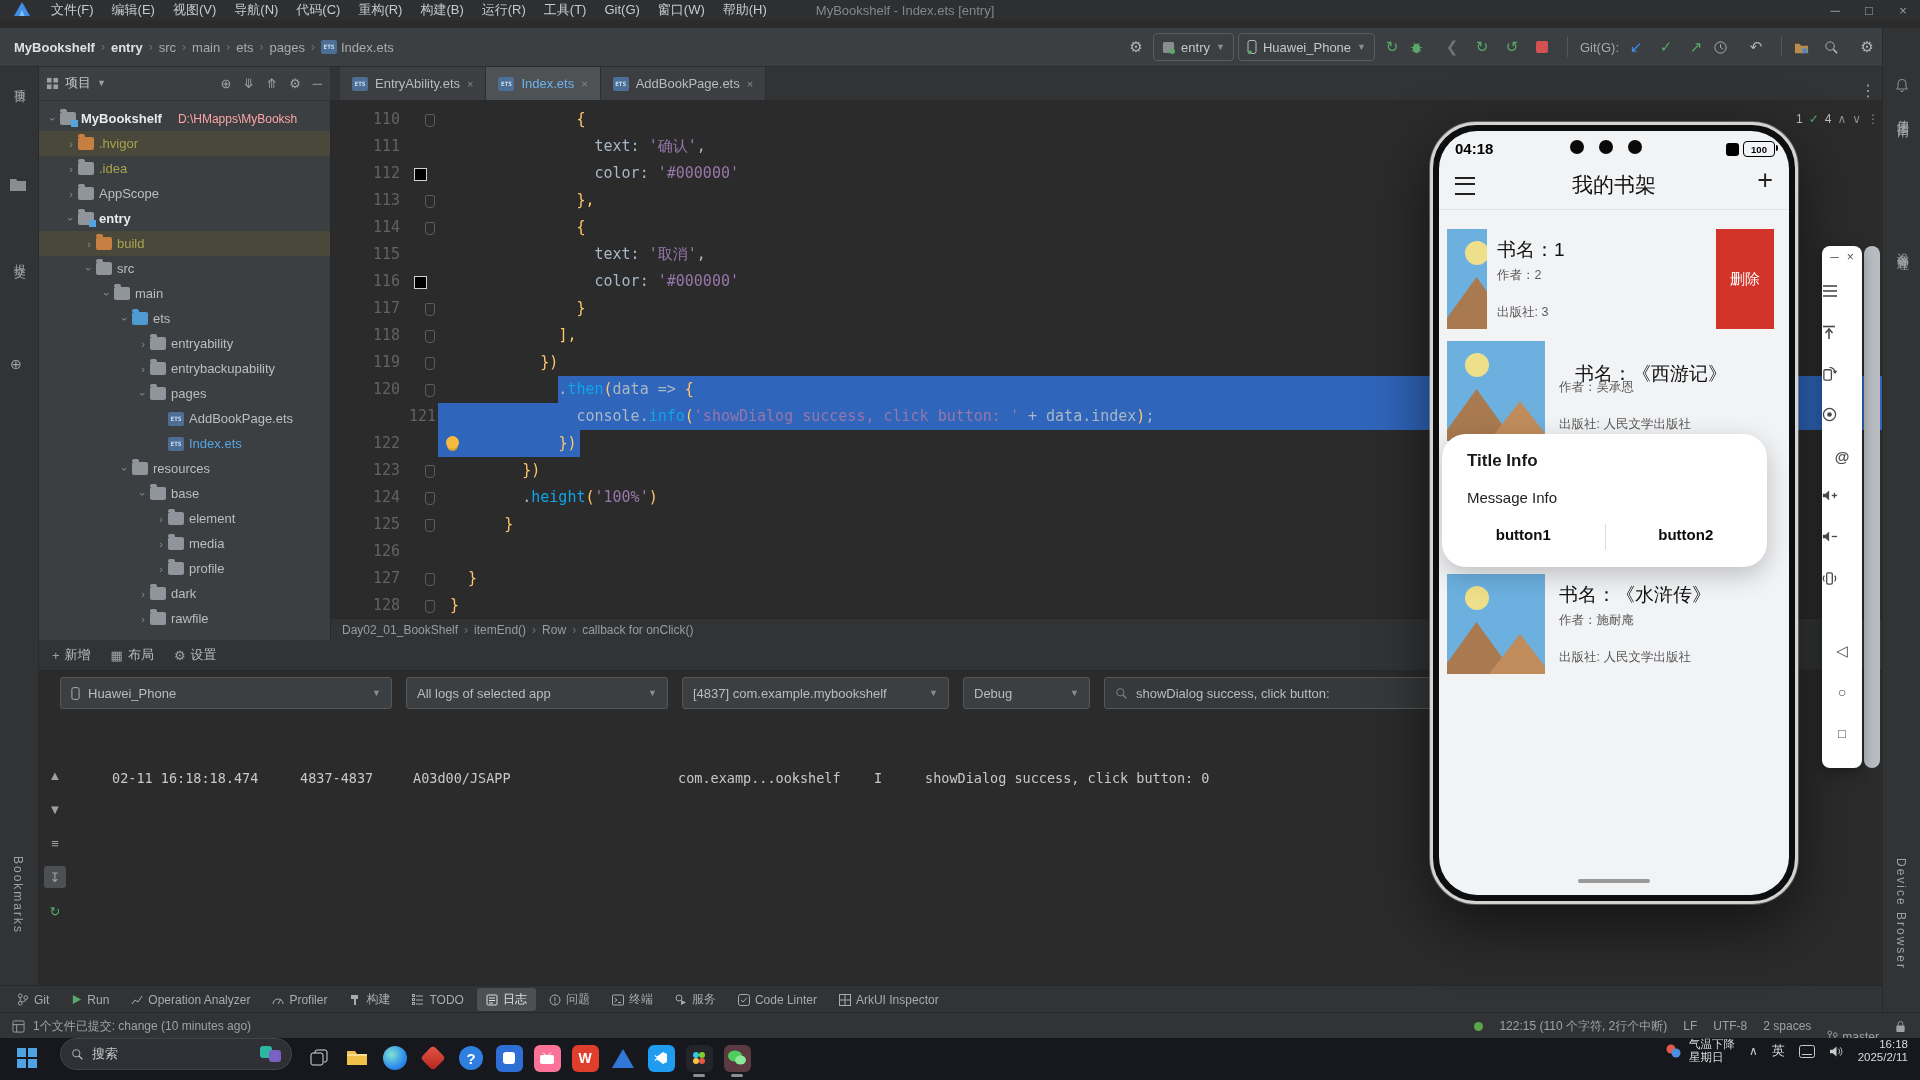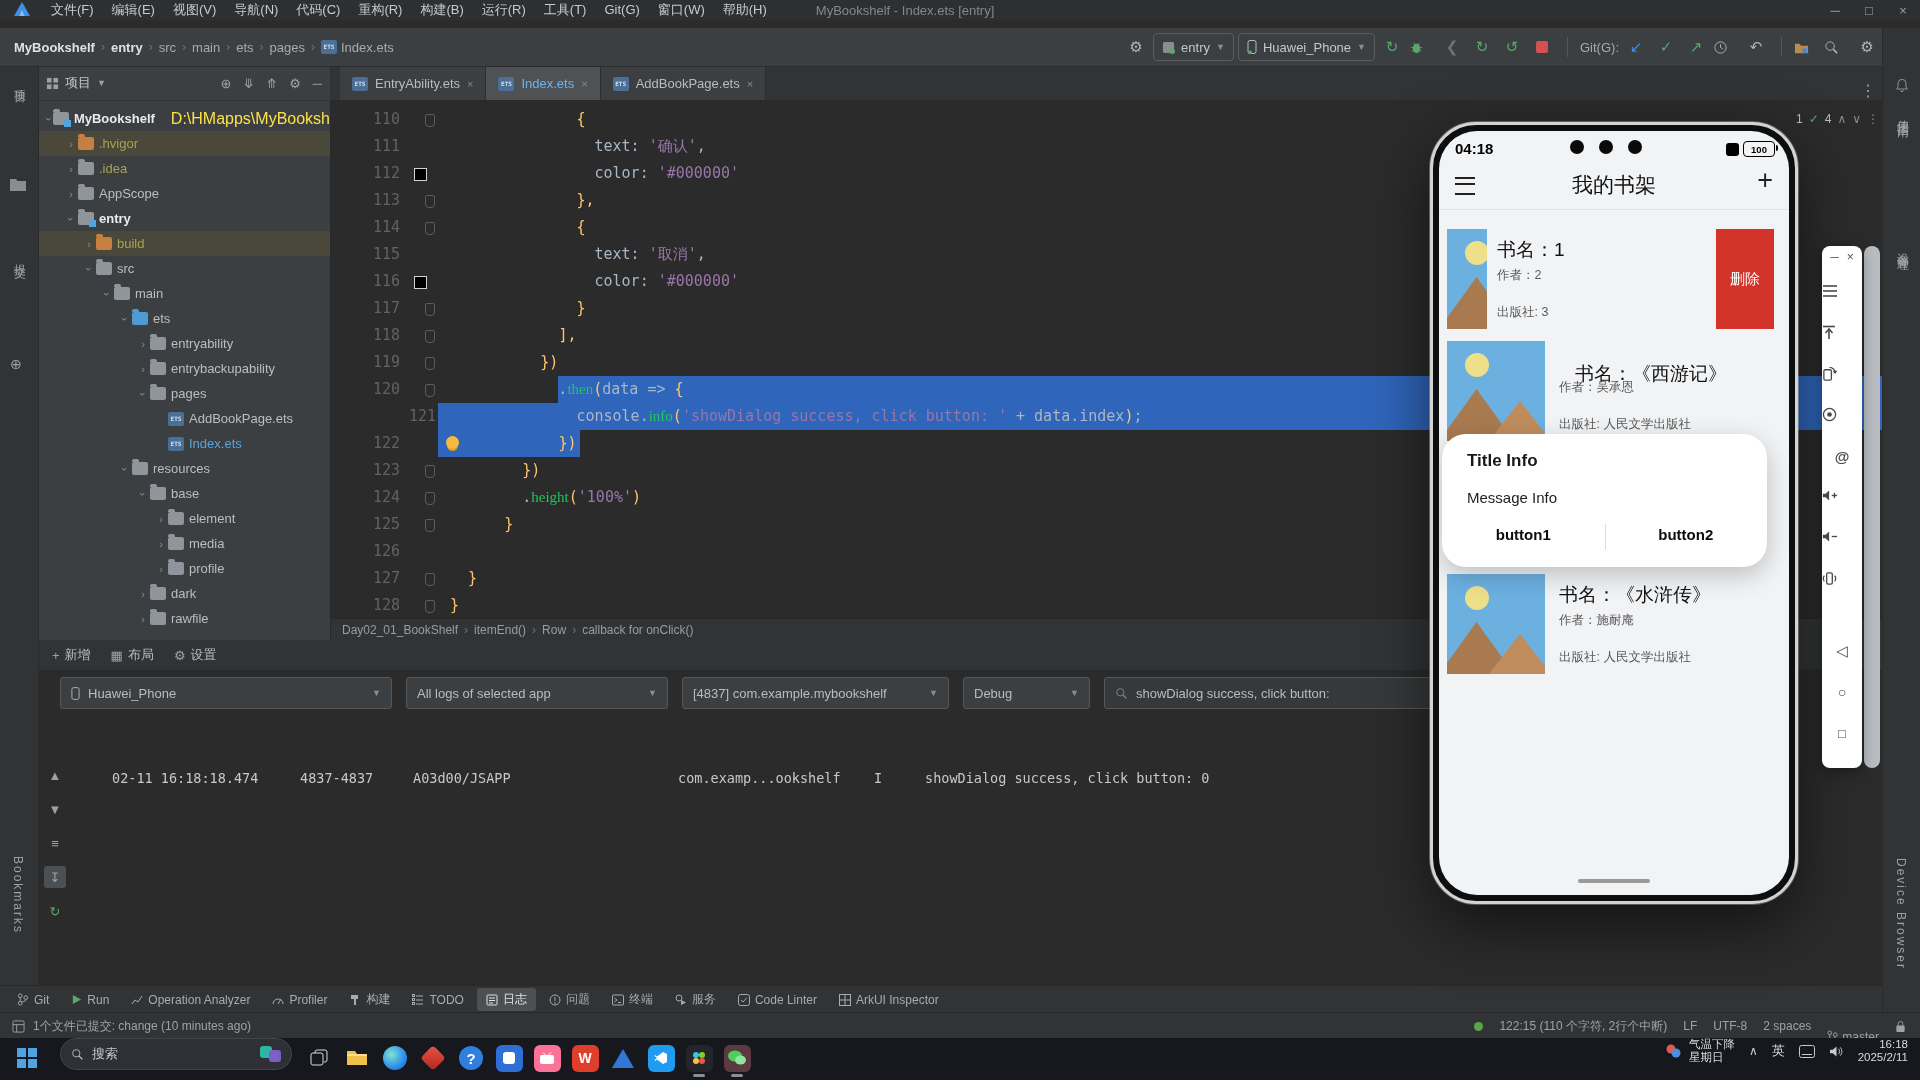--- a/index.html
+++ b/index.html
@@ -28,36 +28,36 @@
   #projhead{height:34px;display:flex;align-items:center;padding:0 8px;color:#c4c7ca;font-size:13px;gap:6px;border-bottom:1px solid #333537;}
   .ph-ico{color:#9fa2a5;font-size:13px;}
   #tree{position:absolute;top:40px;left:0;right:0;bottom:0;overflow:hidden;font-size:13px;color:#bbbdbf;}
   .trow{height:25px;display:flex;align-items:center;white-space:nowrap;}
   .trow .chev{width:14px;color:#8a8d90;font-size:11px;display:inline-block;text-align:center;}
   .chev.open{transform:rotate(90deg);}
   .trow .lbl{margin-left:5px;}
   .trow.bold .lbl{color:#e8eaec;font-weight:bold;}
   .trow.olive .lbl{color:#a8a351;}
   .trow.sel .lbl{color:#57a5e0;}
-  .trow .suffix{color:#fde047;margin-left:16px;font-size:16px;}
+  .trow .suffix{color:#fca5a5;margin-left:16px;font-size:12px;}
   .fico{display:inline-block;width:16px;height:13px;border-radius:2px;position:relative;flex:none;}
   .fico:before{content:"";position:absolute;left:0;top:-3px;width:7px;height:3px;border-radius:2px 2px 0 0;background:inherit;}
   .etsico{display:inline-block;width:16px;height:14px;border-radius:2px;background:#4d6f96;color:#cfe3f5;font-size:6px;font-weight:bold;
     text-align:center;line-height:14px;flex:none;font-family:"DejaVu Sans Mono",monospace;}
   
   #tabbar{left:330px;top:66px;width:1558px;height:34px;background:#313335;border-bottom:1px solid #282a2c;display:flex;align-items:flex-end;z-index:10;}
   .tab{height:33px;display:flex;align-items:center;gap:7px;padding:0 12px;color:#b9bcbe;font-size:13px;background:#3c3e41;border-right:1px solid #2b2d2f;}
   .tab.active{background:#4e5254;color:#6db3f2;}
   .tab .x{color:#87898c;font-size:11px;}
   #editor{left:330px;top:100px;width:1558px;height:518px;background:#2b2b2b;overflow:hidden;z-index:5;
     font-family:"DejaVu Sans Mono",monospace;font-size:15px;}
   .lnum{position:absolute;left:0;width:70px;text-align:right;color:#606366;height:27px;line-height:27px;}
   .codeline{position:absolute;left:120px;height:27px;line-height:27px;white-space:pre;color:#a9b7c6;}
   .selrect{position:absolute;height:27px;background:#2f65ba;}
-  .cseg.p{color:#a9b7c6;} .cseg.b{color:#ffc66d;} .cseg.s{color:#9876aa;} .cseg.m{color:#22c55e;font-family:Liberation Serif, serif;}
+  .cseg.p{color:#a9b7c6;} .cseg.b{color:#ffc66d;} .cseg.s{color:#9876aa;} .cseg.m{color:#0ea5e9;}
   .swatch{position:absolute;width:11px;height:11px;background:#000;border:1px solid #cfd2d4;}
   .foldmk{position:absolute;width:8px;height:11px;border:1px solid #5a5d5e;border-radius:2px 2px 4px 4px;}
   .bulb{position:absolute;width:13px;height:13px;border-radius:50%;background:#f5bb41;box-shadow:0 3px 0 -1px #caa032;}
   #ebread{left:330px;top:618px;width:1558px;height:22px;background:#313335;border-top:1px solid #26282a;display:flex;align-items:center;
     color:#9a9da0;font-size:12px;z-index:6;padding-left:12px;}
   #inspwidget{top:108px;left:1796px;height:22px;display:flex;align-items:center;gap:6px;color:#b9bcbe;font-size:12px;z-index:8;}
   
   #logpanel{left:38px;top:640px;width:1850px;height:345px;background:#2b2b2b;z-index:5;}
   #logtabs{height:32px;display:flex;align-items:center;gap:22px;padding-left:14px;font-size:13px;color:#b9bcbe;background:#313335;border-bottom:1px solid #26282a;}
   #logtabs .ltab.active{color:#e8eaec;position:relative;}

